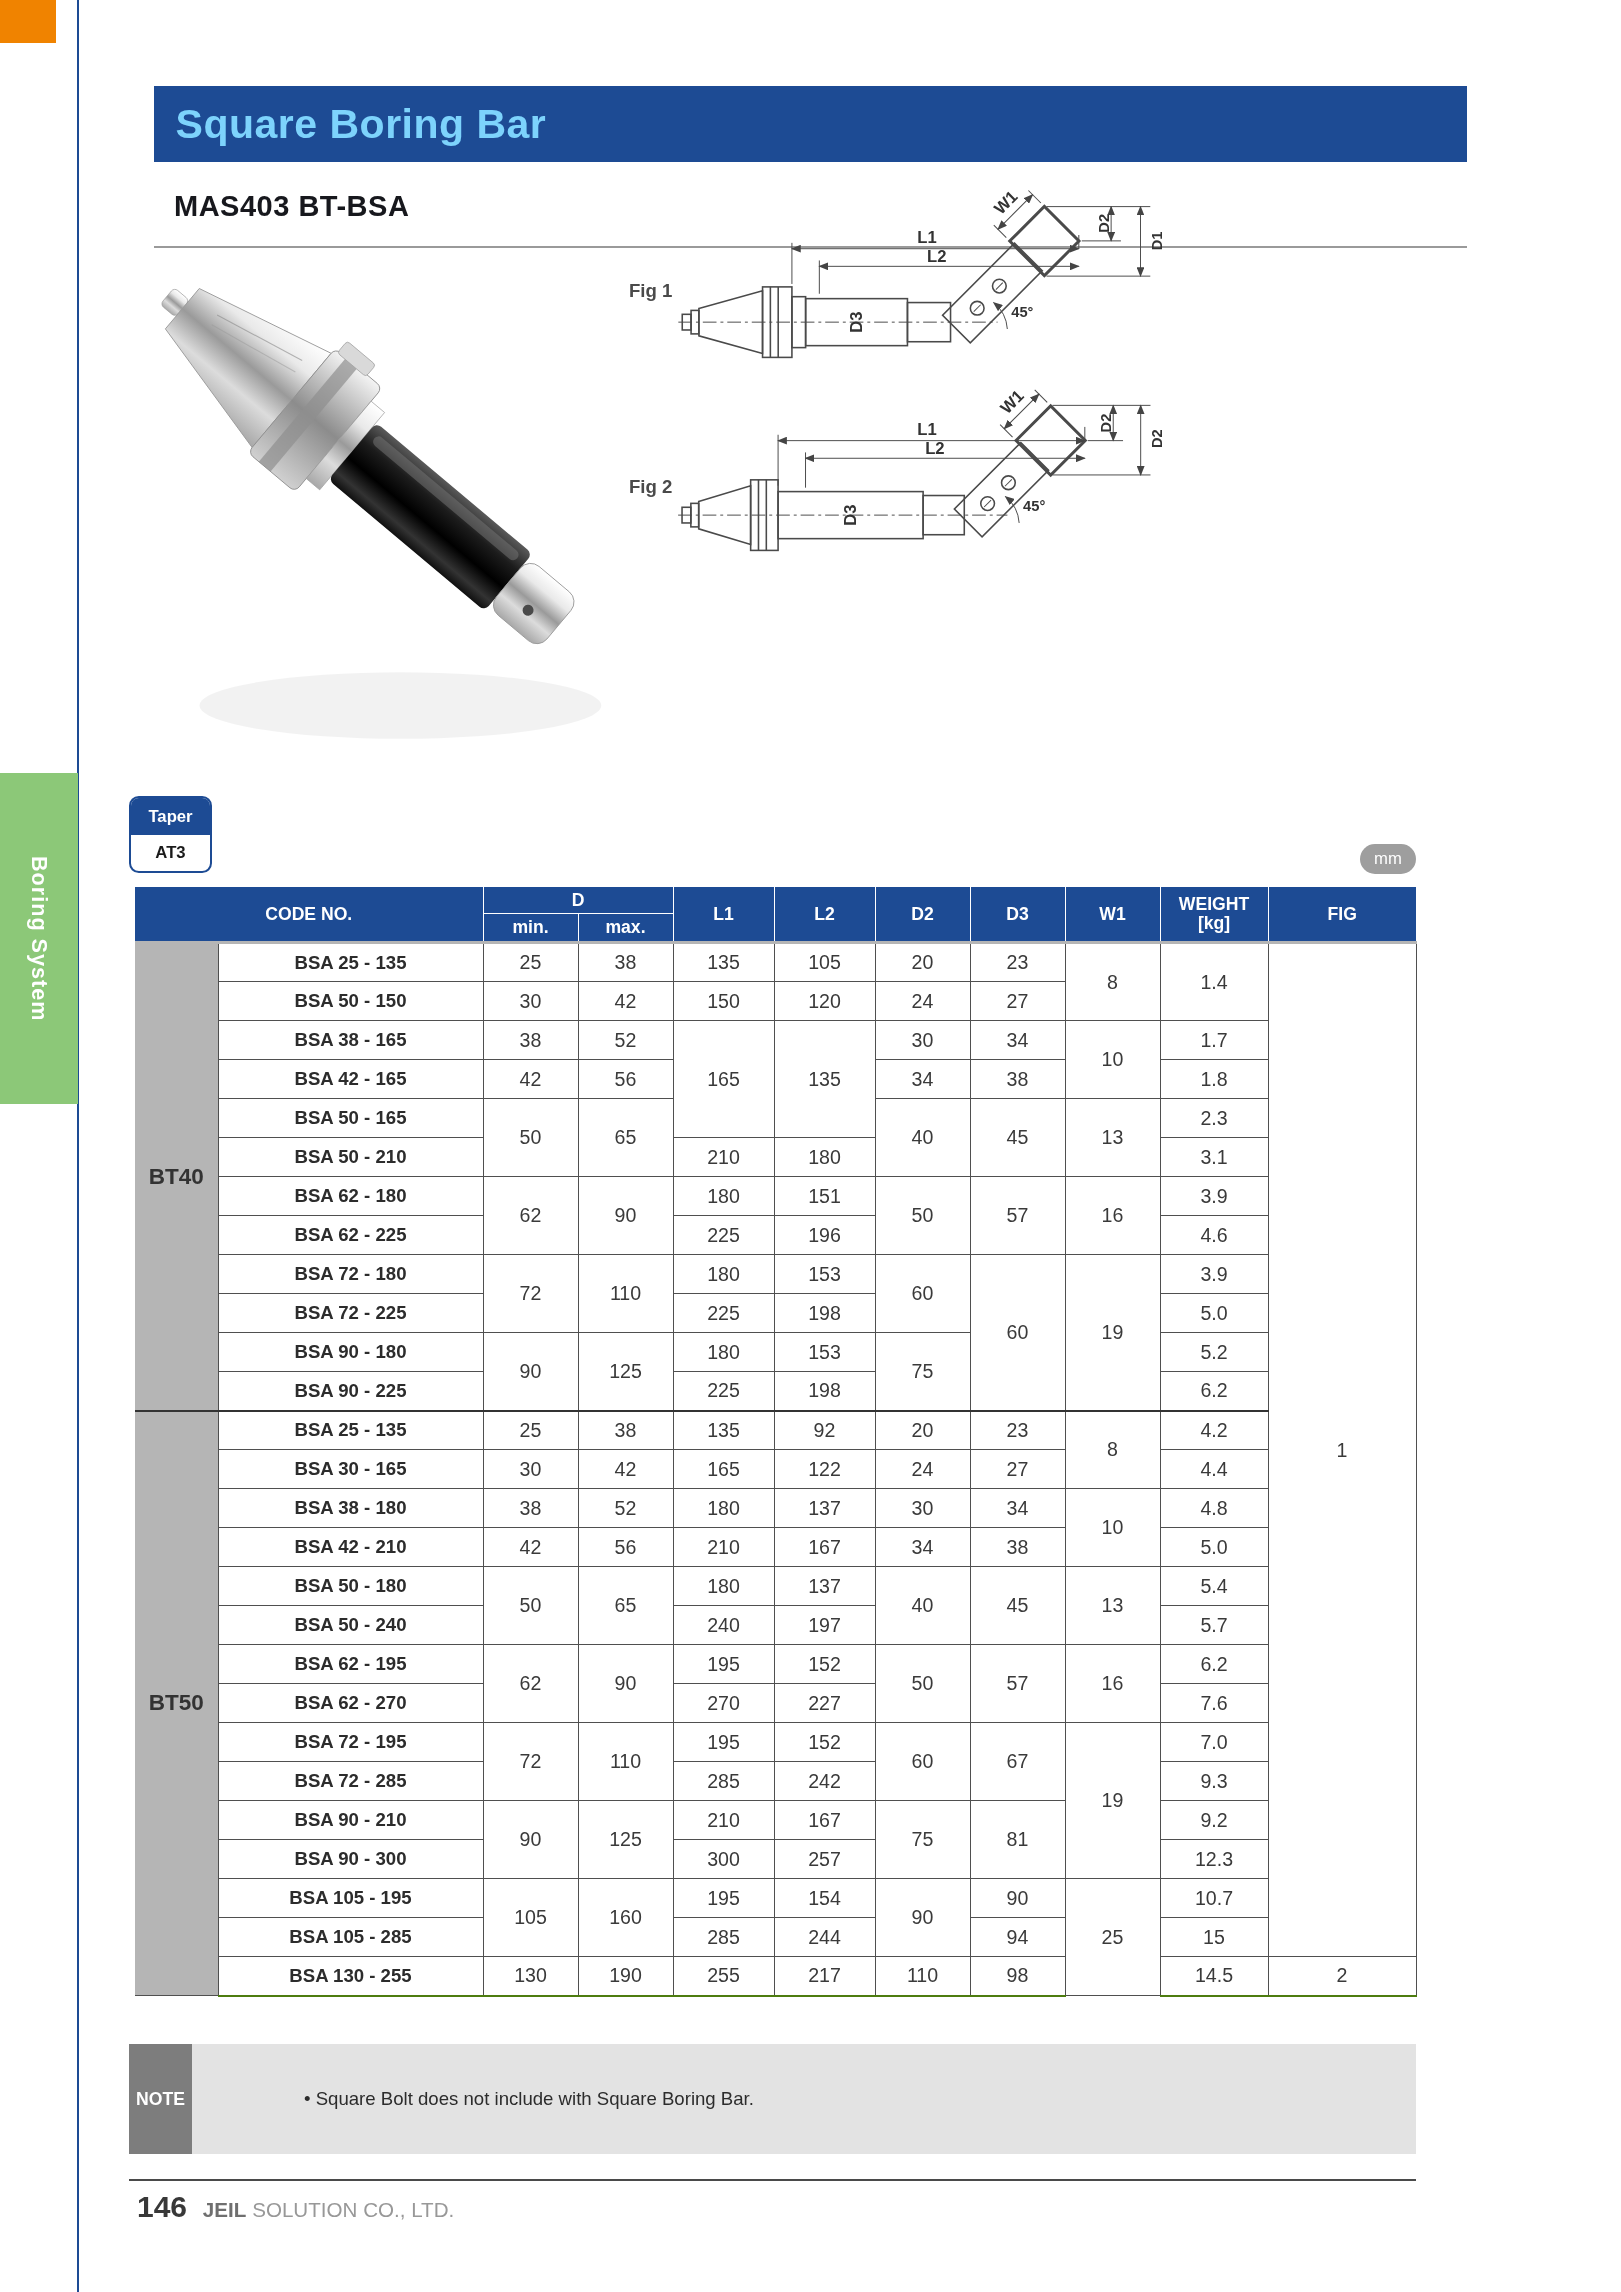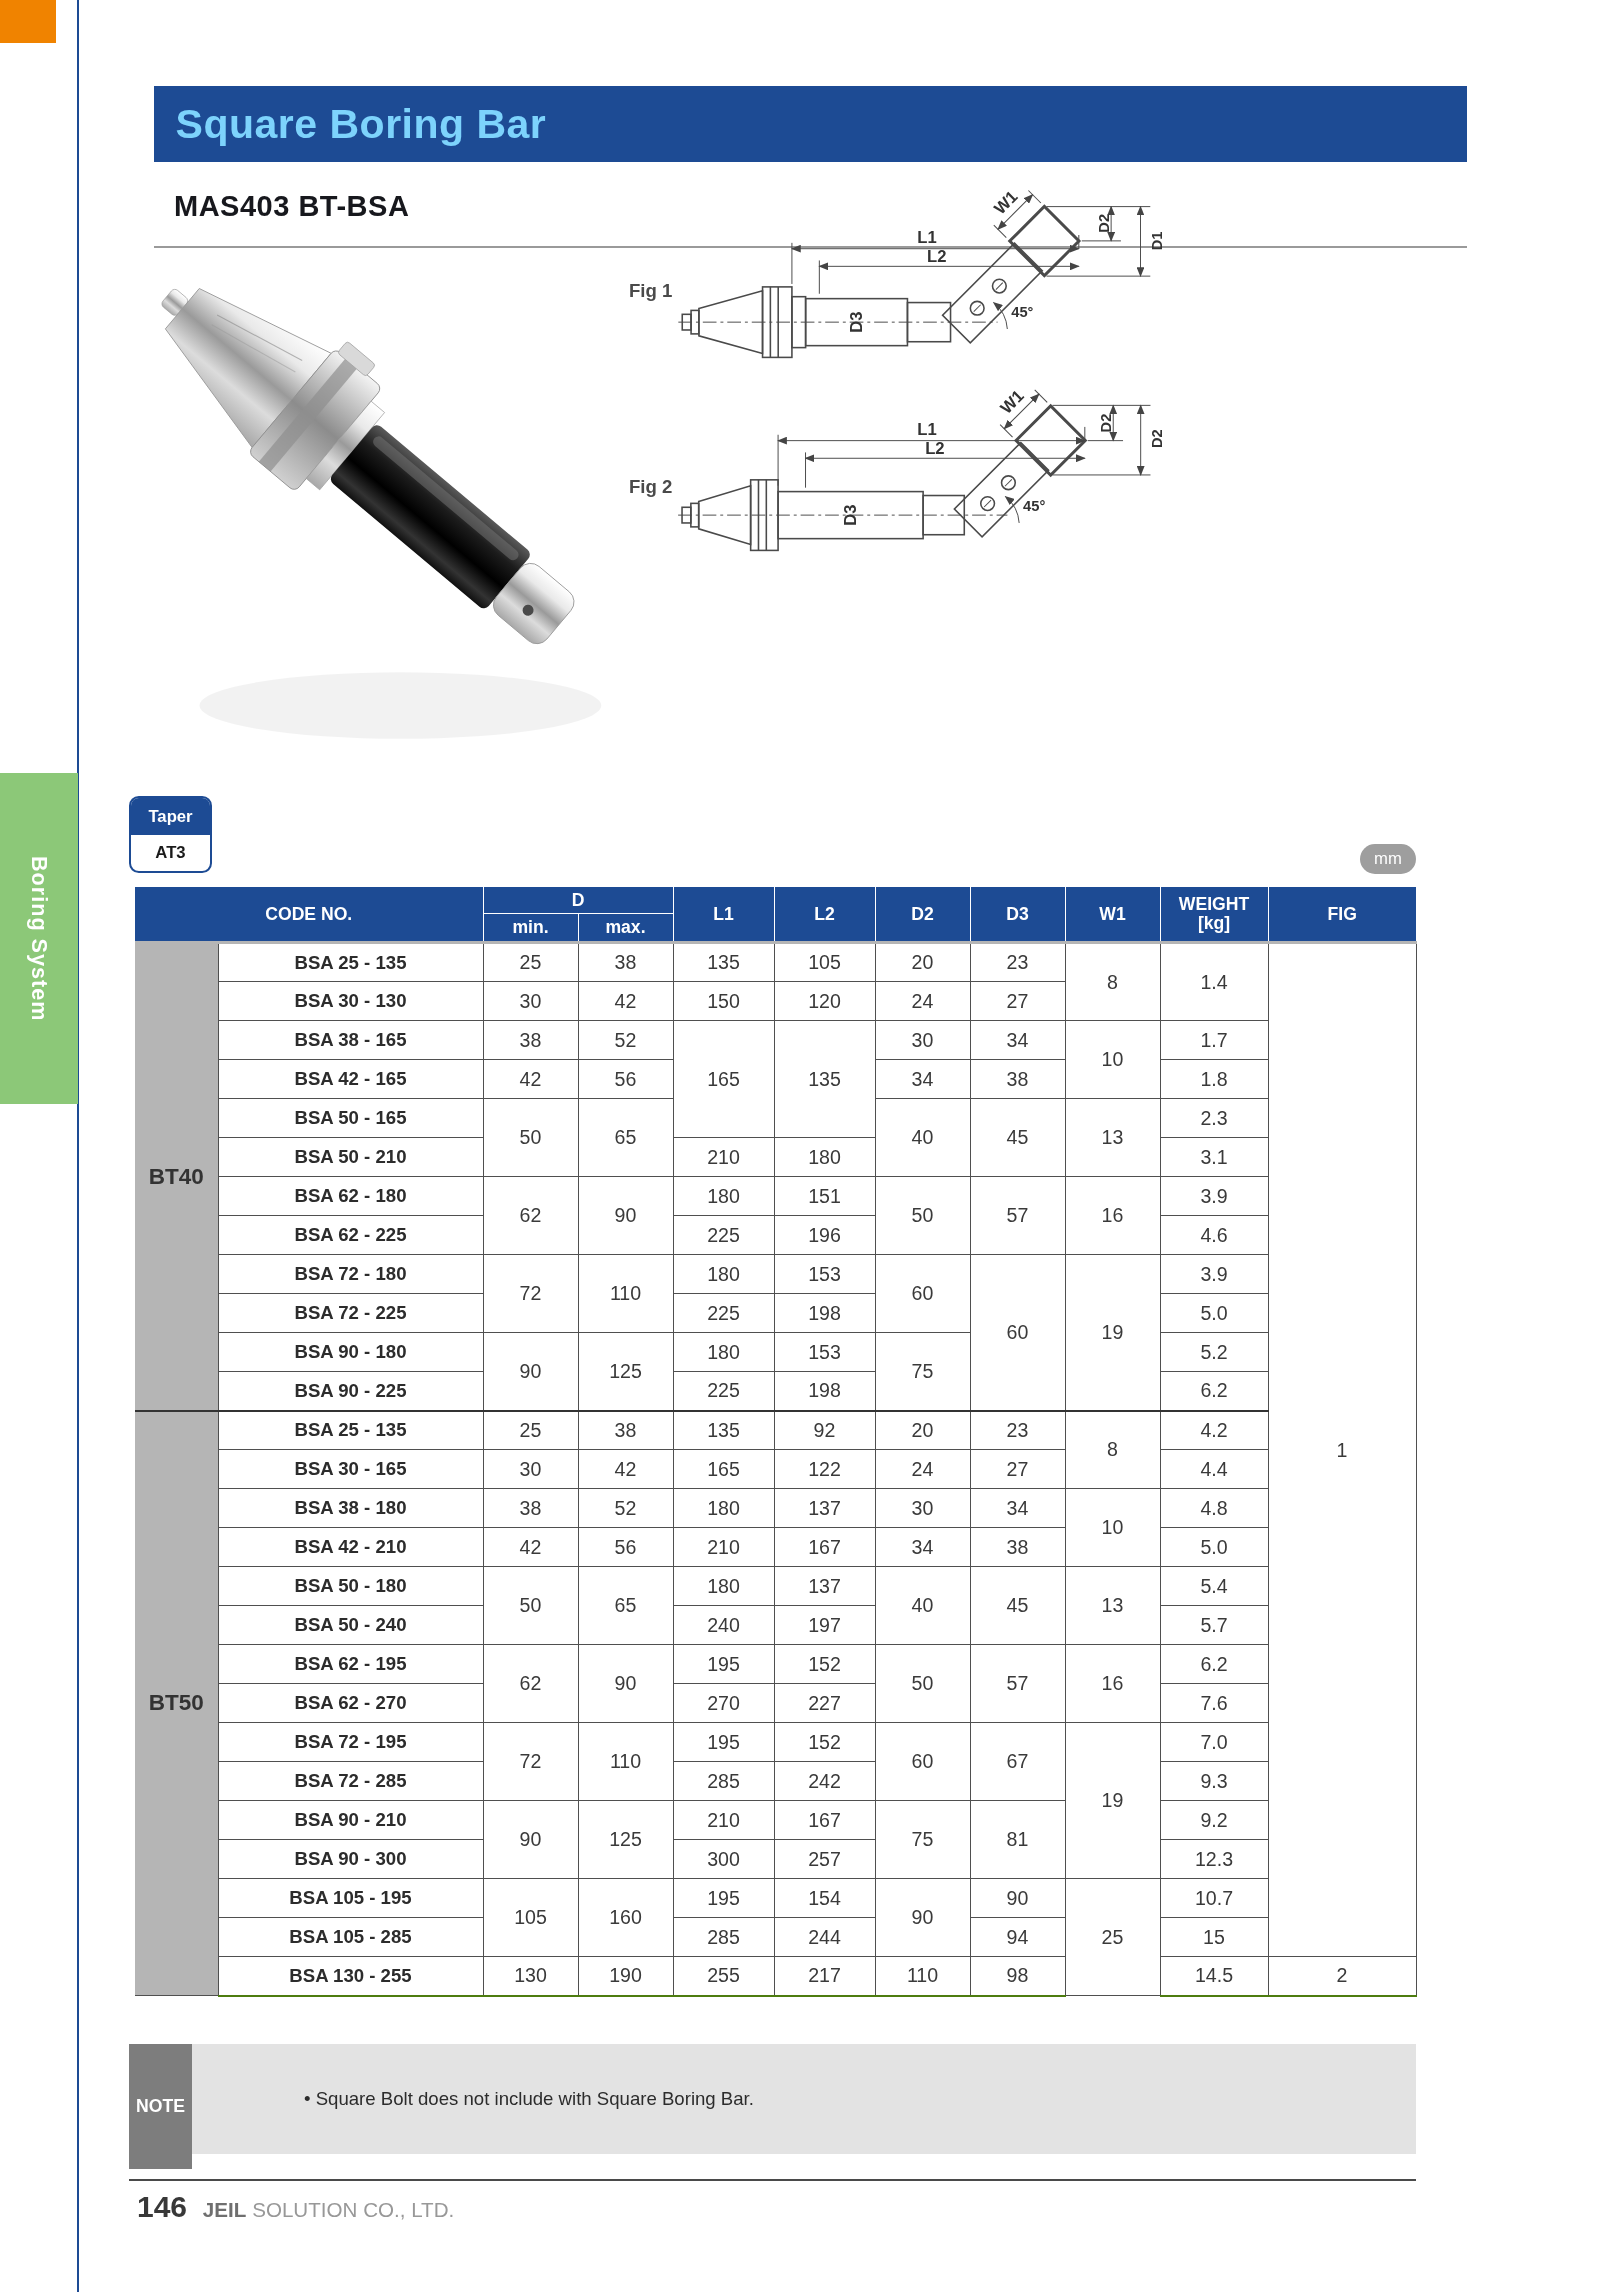--- a/index.html
+++ b/index.html
@@ -48,21 +48,21 @@
   .spec thead tr:nth-child(2) { height:29px; }
   .spec thead .wt-h span { display:block; line-height:18.6px; }
   .spec td { border:1px solid #4f4f4f; height:39px; text-align:center; vertical-align:middle;
              font-size:19.6px; color:#3a3a3a; background:#fff; padding:0; }
   .spec td.code { font-weight:bold; font-size:18.6px; color:#2c2c2c; }
   .spec td.grp  { background:#b5b5b5; font-weight:bold; font-size:22.5px; color:#333; border-left:none; }
   .spec tbody tr:first-child td { border-top:3.9px solid #b5b5b5; }
   .spec tbody tr.gline td { border-top:2px solid #333; }
   .spec tbody tr:last-child td { border-bottom:2px solid #4d7c0f; }
 
-  .note-label { position:absolute; left:129px; top:2044px; width:63px; height:125px; background:#7d7d7d;
+  .note-label { position:absolute; left:129px; top:2044px; width:63px; height:110px; background:#7d7d7d;
                 color:#fff; font-weight:bold; font-size:17.6px; display:flex; align-items:center; justify-content:center; }
   .note-body  { position:absolute; left:192px; top:2044px; width:1224px; height:110px; background:#e3e3e3;
                 display:flex; flex-direction:column; justify-content:center; gap:9.8px; padding-left:112px; }
   .note-body div { font-size:18.6px; color:#2c2c2c; }
 
   .footer-rule { position:absolute; left:129px; top:2179px; width:1287px; height:2px; background:#4a4a4a; }
   .footer { position:absolute; left:137px; top:2190px; display:flex; align-items:baseline; gap:15.7px; }
   .footer .pageno  { font-size:30px; font-weight:bold; color:#383838; }
   .footer .brand   { font-size:20.6px; font-weight:bold; color:#6f6f6f; }
   .footer .company { font-size:20.6px; color:#989898; margin-left:-9.8px; }
@@ -291,21 +291,21 @@
       <td>38</td>
       <td>135</td>
       <td>105</td>
       <td>20</td>
       <td>23</td>
       <td rowspan="2">8</td>
       <td rowspan="2">1.4</td>
       <td rowspan="26">1</td>
     </tr>
     <tr>
-      <td class="code">BSA 30 - 130</td>
+      <td class="code">BSA 50 - 150</td>
       <td>30</td>
       <td>42</td>
       <td>150</td>
       <td>120</td>
       <td>24</td>
       <td>27</td>
     </tr>
     <tr>
       <td class="code">BSA 38 - 165</td>
       <td>38</td>

